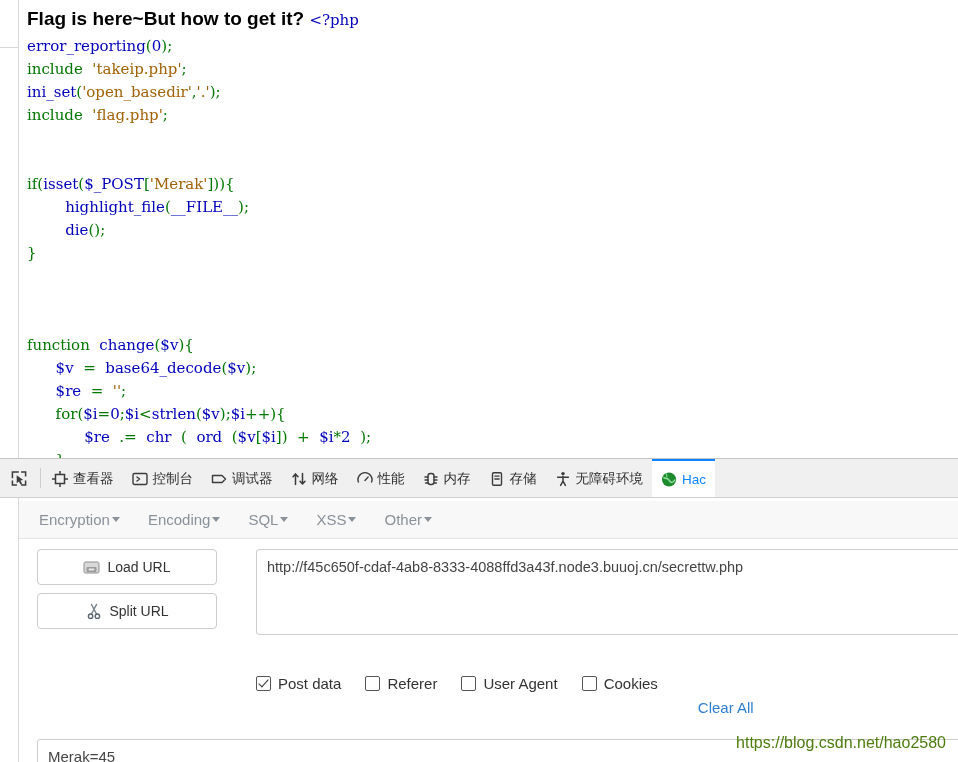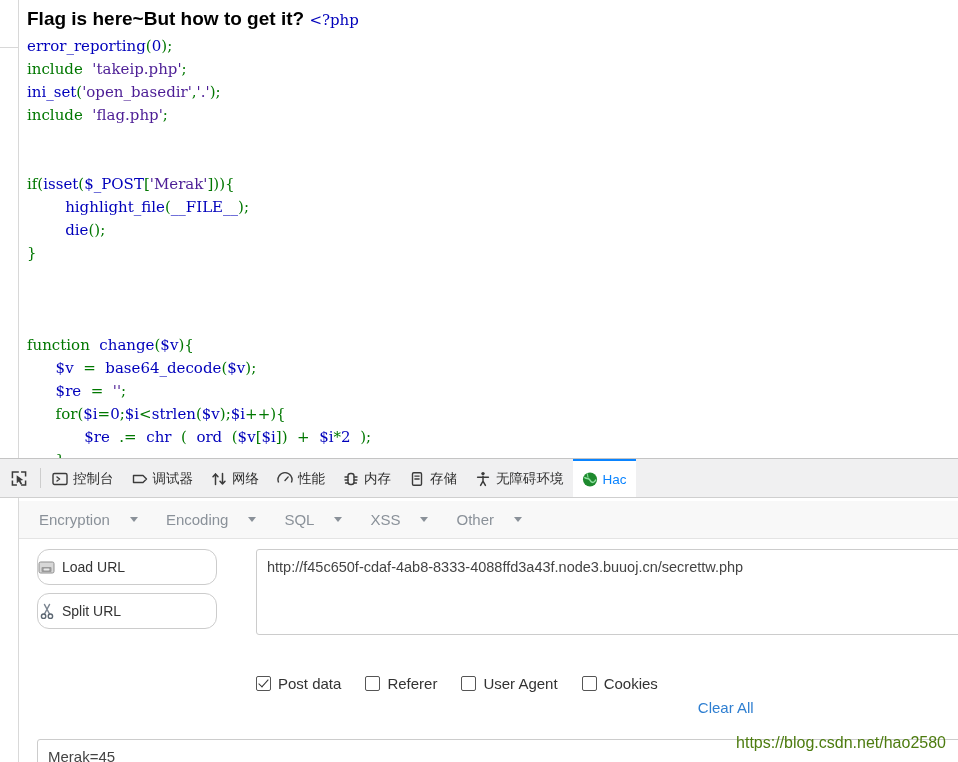--- a/index.html
+++ b/index.html
@@ -41,21 +41,21 @@
     margin: 0;
     font-family: "DejaVu Serif", serif;
     font-size: 15px;
     line-height: 23px;
     color: #0000BB;
     white-space: pre;
     letter-spacing: 0px;
   }
   .kw  { color: #007700; }   
   .var { color: #0000BB; }   
-  .str { color: #4c1d95; margin-top: 14px; }
+  .str { color: #a16207; margin-top: 14px; }
 
   
   .devtools {
     position: absolute; left: 0; top: 458px; width: 958px; height: 40px;
     background: #f0f0f1;
     border-top: 1px solid #c4c4c4;
     border-bottom: 1px solid #cfcfcf;
     box-sizing: border-box;
     display: flex; align-items: stretch;
     overflow: hidden;
@@ -94,41 +94,41 @@
   .hb-menubar {
     position: absolute; left: 19px; top: 3px; right: 0; height: 38px;
     background: #f8f8f8;
     border-bottom: 1px solid #e4e4e4;
     display: flex; align-items: center;
     padding-left: 20px;
     box-sizing: border-box;
   }
   .hb-menu {
     font-size: 15px; color: #8a9199;
-    margin-right: 28px; display: flex; align-items: center; gap: 20px;
+    margin-right: 28px; display: flex; align-items: center; gap: 2px;
     white-space: nowrap;
   }
   .caret {
     width: 0; height: 0;
     border-left: 4px solid transparent;
     border-right: 4px solid transparent;
     border-top: 5px solid #8a9199;
     display: inline-block;
   }
 
   .hb-body { position: absolute; left: 19px; top: 45px; right: 0; bottom: 0; }
 
   .hb-buttons {
     position: absolute; left: 18px; top: 6px; width: 180px;
   }
   .hb-btn {
     width: 180px; height: 36px;
-    border: 1px solid #ccc; border-radius: 12px;
+    border: 1px solid #ccc; border-radius: 4px;
     background: #ffffff;
-    display: flex; align-items: center; gap: 7px;
+    display: flex; align-items: center; justify-content: center; gap: 7px;
     font-size: 14px; color: #333;
     margin-bottom: 8px;
     box-sizing: border-box;
   }
   .btn-ico { width: 17px; height: 17px; display: inline-flex; align-items:center; justify-content:center; }
 
   .hb-right { position: absolute; left: 237px; top: 6px; right: -30px; }
   .url-box {
     height: 86px;
     border: 1px solid #ccc; border-radius: 3px;
@@ -226,20 +226,29 @@
         <svg width="17" height="17" viewBox="0 0 17 17">
           <path d="M1.5 1.5h6M1.5 1.5v6M15.5 1.5h-4M15.5 1.5v4M1.5 15.5h4M1.5 15.5v-4M15.5 15.5h-4M15.5 15.5v-4" stroke="#3b3b3b" stroke-width="1.6" fill="none" stroke-linecap="square"></path>
           <path d="M6 5l7 5.2-3 .5 1.8 3.3-1.6.9-1.8-3.3-2.3 2z" fill="#3b3b3b"></path>
         </svg>
       </span>
     </div>
 
     <div class="dt-sep"></div>
 
     <div class="dt-tabs" id="dt-tabs">
+        <div class="dt-tab">
+          <span class="dt-ico">
+            <svg width="16" height="16" viewBox="0 0 16 16">
+              <rect x="3.5" y="3.5" width="9" height="9" fill="none" stroke="#3b3b3b" stroke-width="1.5"></rect>
+              <path d="M8 0v3M8 13v3M0 8h3M13 8h3" stroke="#3b3b3b" stroke-width="1.5"></path>
+            </svg>
+          </span>
+          <span>查看器</span>
+        </div>
         <div class="dt-tab">
           <span class="dt-ico">
             <svg width="16" height="16" viewBox="0 0 16 16">
               <rect x="1" y="2.5" width="14" height="11" rx="1.5" fill="none" stroke="#3b3b3b" stroke-width="1.4"></rect>
               <path d="M5 6l2.6 2L5 10" fill="none" stroke="#3b3b3b" stroke-width="1.4" stroke-linecap="round" stroke-linejoin="round"></path>
             </svg>
           </span>
           <span>控制台</span>
         </div>
         <div class="dt-tab">

